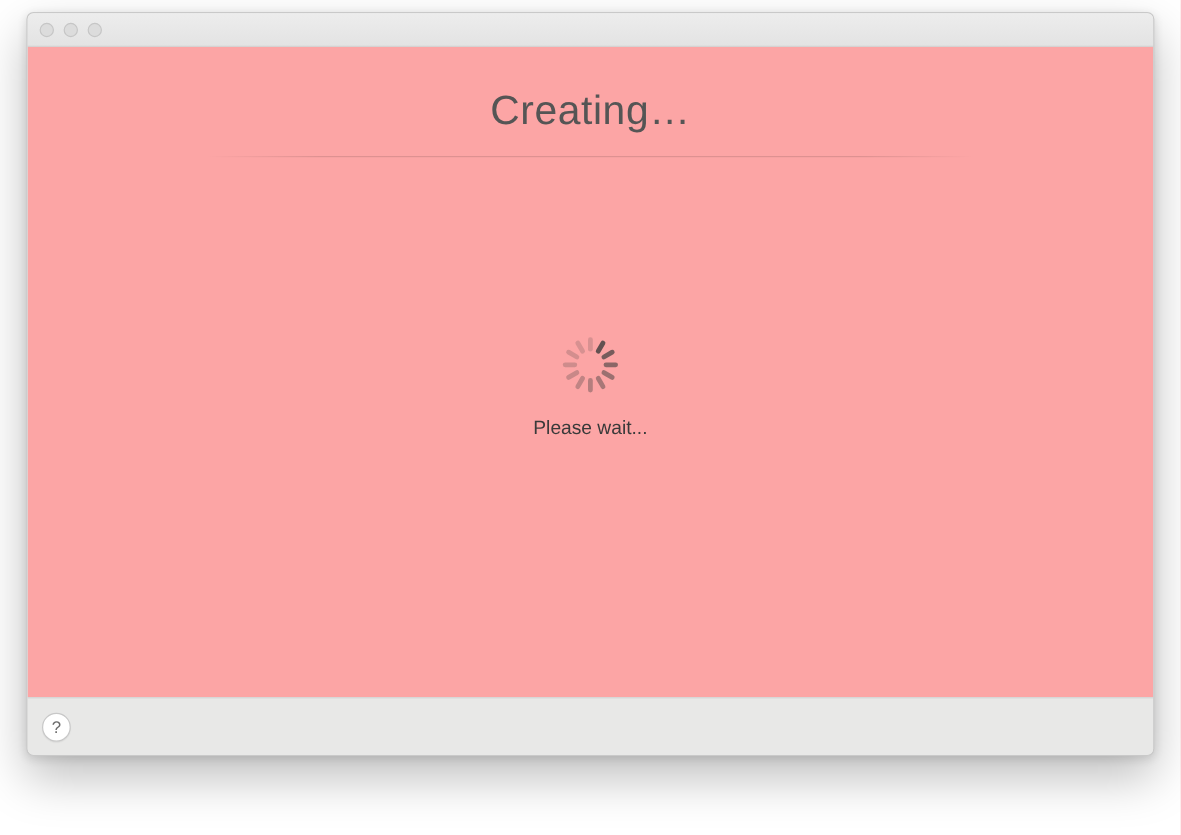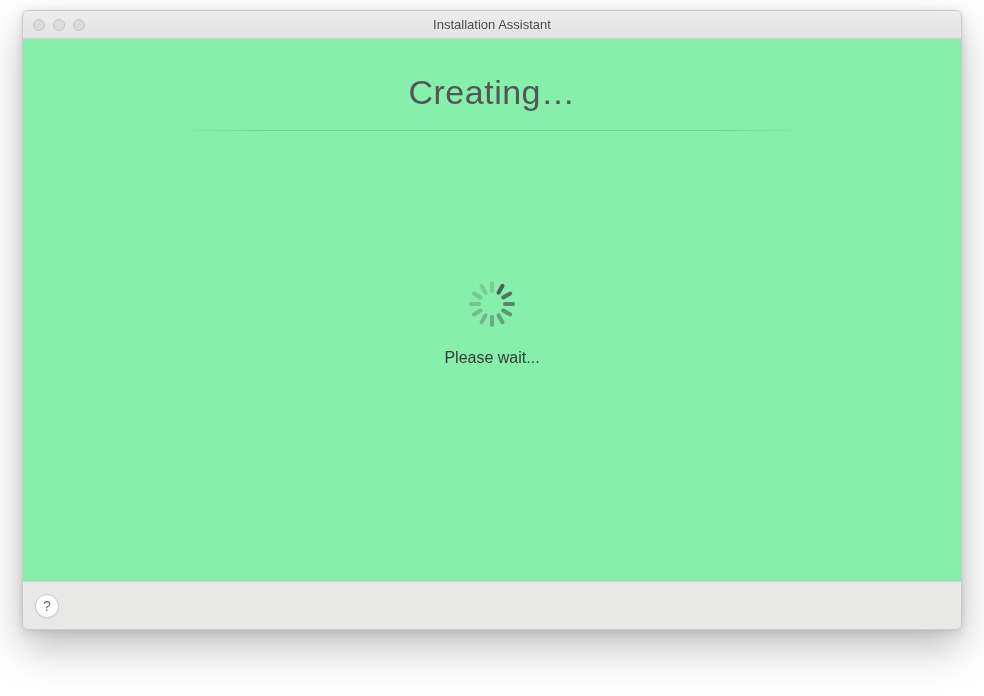--- a/index.html
+++ b/index.html
@@ -52,21 +52,21 @@
       font-size: 13px;
       color: #4b4b4b;
       font-weight: 400;
       pointer-events: none;
     }
     .content {
       flex: 1;
       display: flex;
       flex-direction: column;
       align-items: center;
-      background: #86efac;
+      background: #fca5a5;
     }
     .heading {
       font-size: 34px;
       font-weight: 300;
       color: #555555;
       letter-spacing: 0.5px;
       margin-top: 34px;
     }
     .divider {
       width: 640px;
@@ -129,21 +129,20 @@
 <body>
 
 <div class="window">
 
   <div class="titlebar">
     <div class="traffic-lights">
       <div class="traffic-light"></div>
       <div class="traffic-light"></div>
       <div class="traffic-light"></div>
     </div>
-    <div class="title-text">Installation Assistant</div>
   </div>
 
   <div class="content">
     <div class="heading">Creating…</div>
     <div class="divider"></div>
 
     <div class="spinner-wrap">
       <div class="spinner" id="spinner">
           <div class="blade" style="transform: rotate(0deg); background: rgba(60, 60, 60, 0.184);"></div>
           <div class="blade" style="transform: rotate(30deg); background: rgba(60, 60, 60, 0.8);"></div>

